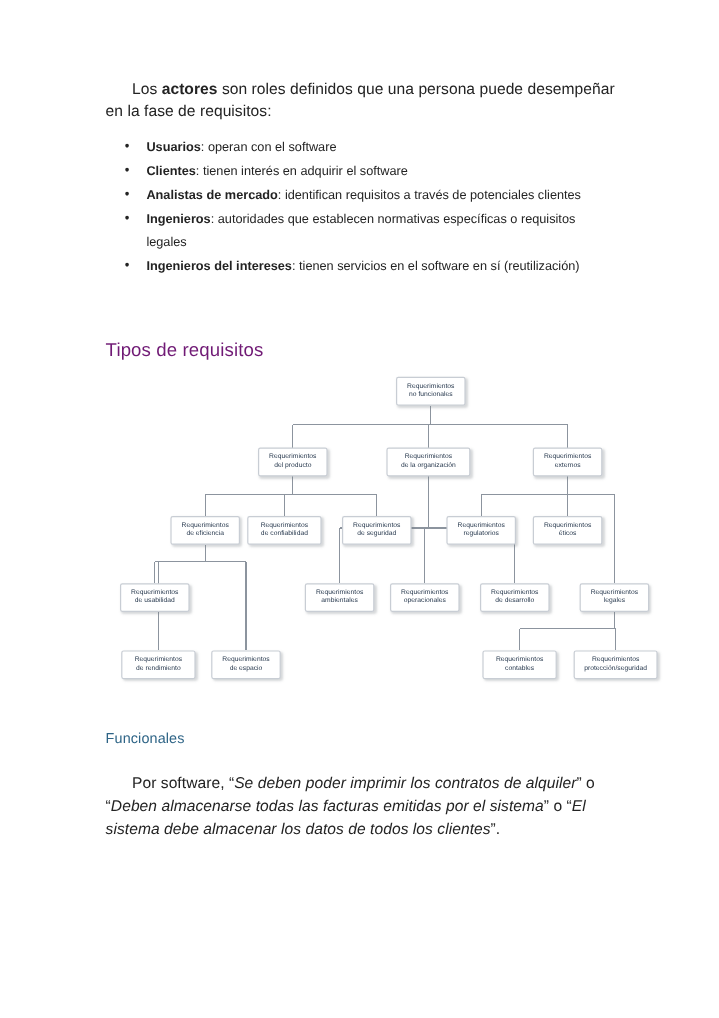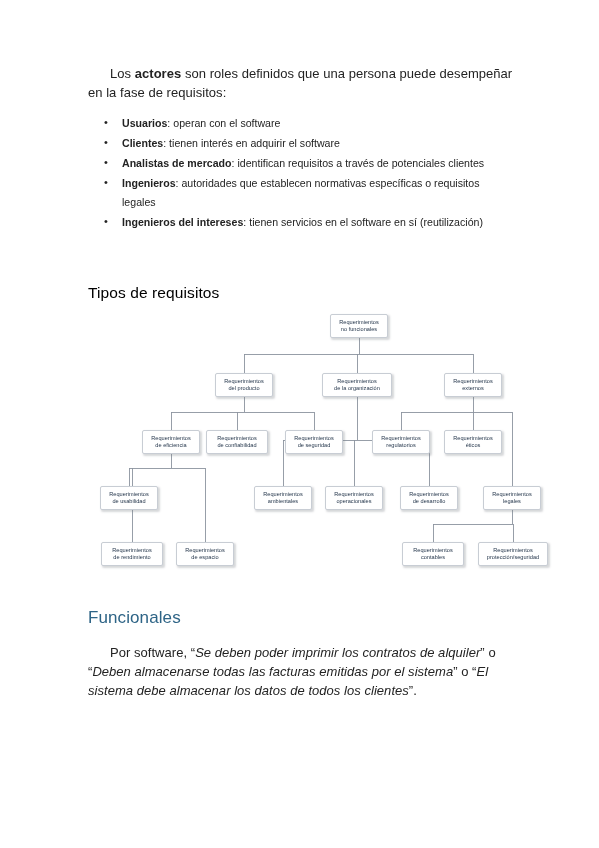--- a/index.html
+++ b/index.html
@@ -60,28 +60,28 @@
     color: #232323;
   }
 
   
   .h-main {
     position: absolute;
     left: 88px;
     top: 284px;
     font-size: 15.5px;
     font-weight: 400;
-    color: #000000;
+    color: #701a75;
     letter-spacing: 0.1px;
   }
   .h-sub {
     position: absolute;
     left: 88px;
     top: 608px;
-    font-size: 17px;
+    font-size: 12px;
     font-weight: 400;
     color: #2e6486;
     letter-spacing: 0.1px;
   }
 
   .prose-bottom {
     position: absolute;
     left: 88px;
     top: 630px;
     width: 432px;

